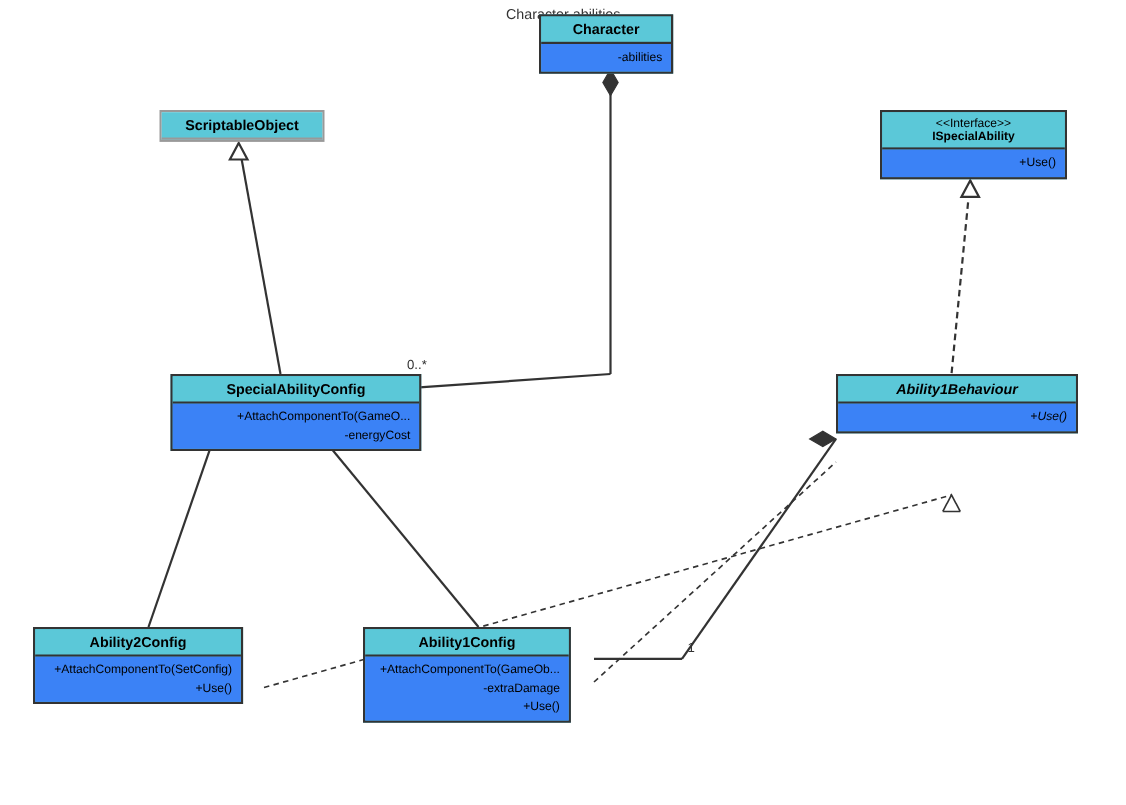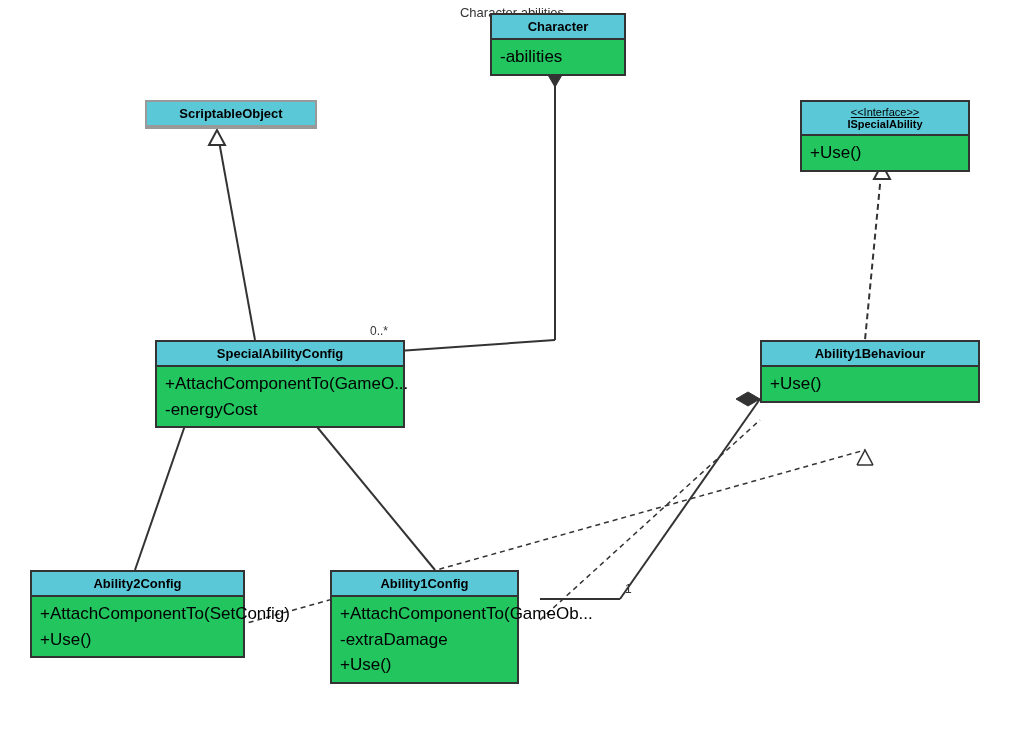--- a/index.html
+++ b/index.html
@@ -23,24 +23,24 @@
       text-align: center;
     }
     .uml-box .header {
       background: #5bc8d8;
       font-weight: bold;
       padding: 4px 8px;
       border-bottom: 2px solid #333;
       font-size: 13px;
     }
     .uml-box .body {
-      background: #22c55e;
+      background: #3b82f6;
       padding: 4px 8px;
-      text-align: left;
-      font-size: 17px;
+      text-align: right;
+      font-size: 11px;
       line-height: 1.5;
     }
     .uml-box.interface .header {
       font-size: 11px;
     }
     .scriptable-box {
       border: 2px solid #999;
       background: #ccc;
     }
     .scriptable-box .header {
@@ -109,53 +109,53 @@
     <text x="625" y="593" font-size="12" fill="#333">1</text>
 
     <line x1="540" y1="620" x2="760" y2="420" stroke="#333" stroke-width="1.5" stroke-dasharray="5,4"></line>
 
     <line x1="240" y1="625" x2="865" y2="450" stroke="#333" stroke-width="1.5" stroke-dasharray="5,4"></line>
 
     <polygon points="865,450 857,465 873,465" fill="white" stroke="#333" stroke-width="1.5" stroke-dasharray="1,0"></polygon>
 
   </svg>
 
-  <div class="uml-box" style="left:490px; top:13px; width:136px;">
+  <div class="uml-box" style="left:490px; top:13px; width:122px;">
     <div class="header">Character</div>
     <div class="body">-abilities</div>
   </div>
 
-  <div class="uml-box scriptable-box" style="left:145px; top:100px; width:172px;">
+  <div class="uml-box scriptable-box" style="left:145px; top:100px; width:150px;">
     <div class="header">ScriptableObject</div>
   </div>
 
   <div class="uml-box interface" style="left:800px; top:100px; width:170px;">
     <div class="header">
-      <div style="font-weight:normal; font-size:11px;text-decoration:underline;">&lt;&lt;Interface&gt;&gt;</div>
+      <div style="font-weight:normal; font-size:11px;">&lt;&lt;Interface&gt;&gt;</div>
       <div>ISpecialAbility</div>
     </div>
     <div class="body">+Use()</div>
   </div>
 
-  <div class="uml-box" style="left:155px; top:340px; width:250px;">
+  <div class="uml-box" style="left:155px; top:340px; width:228px;">
     <div class="header">SpecialAbilityConfig</div>
     <div class="body">
       <div>+AttachComponentTo(GameO...</div>
       <div>-energyCost</div>
     </div>
   </div>
 
-  <div class="uml-box" style="left:760px; top:340px; width:220px;">
+  <div class="uml-box" style="left:760px; top:340px; width:220px;font-style:italic;">
     <div class="header">Ability1Behaviour</div>
     <div class="body">
       <div>+Use()</div>
     </div>
   </div>
 
-  <div class="uml-box" style="left:30px; top:570px; width:215px;">
+  <div class="uml-box" style="left:30px; top:570px; width:191px;">
     <div class="header">Ability2Config</div>
     <div class="body">
       <div>+AttachComponentTo(SetConfig)</div>
       <div>+Use()</div>
     </div>
   </div>
 
   <div class="uml-box" style="left:330px; top:570px; width:189px;">
     <div class="header">Ability1Config</div>
     <div class="body">

